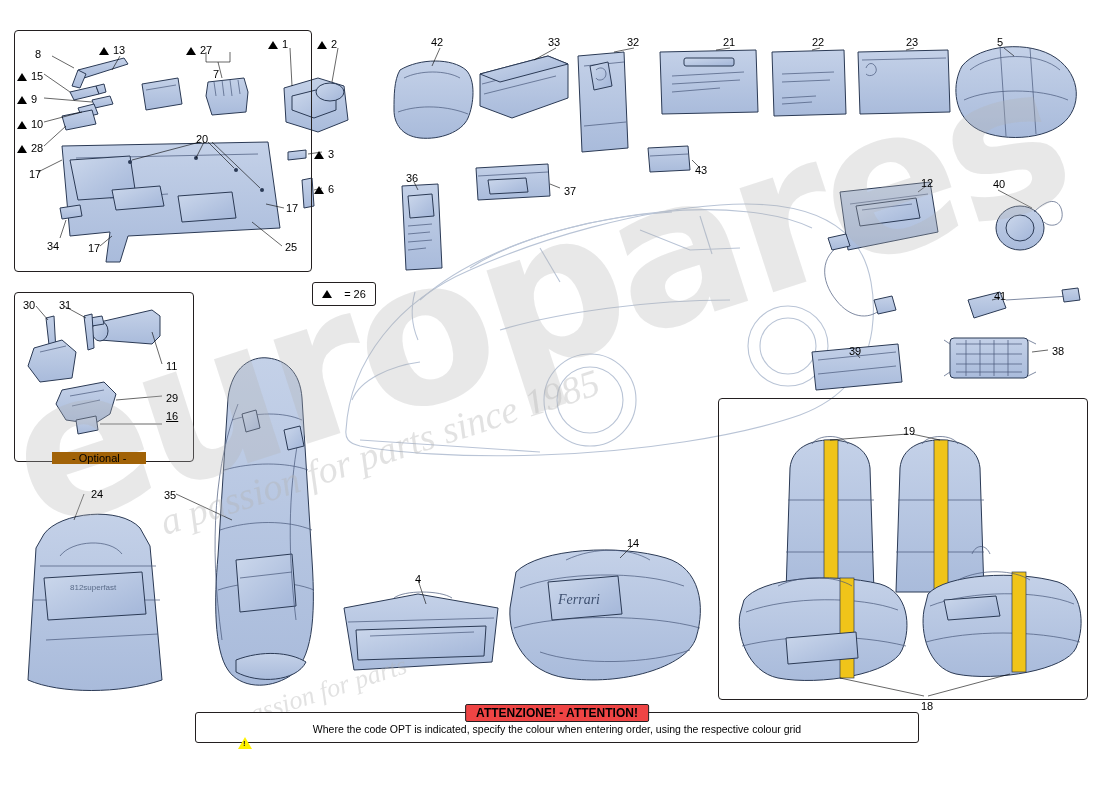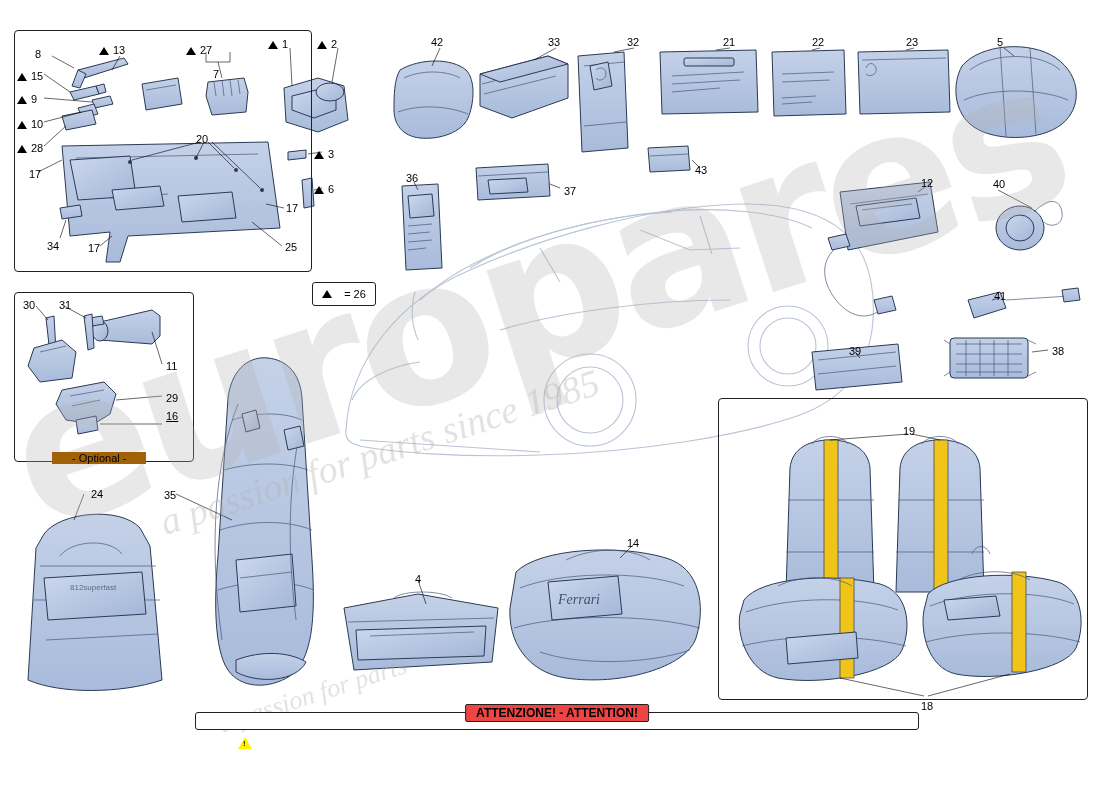--- a/index.html
+++ b/index.html
@@ -518,20 +518,21 @@
 
   <div class="eqbox" style="left:312px; top:282px; width:62px; height:22px;">
     <span class="tri" style="position:relative; display:inline-block;"></span>
     <span>= 26</span>
   </div>
 
 
   <div id="attention">
     <div class="title">ATTENZIONE! - ATTENTION!</div>
     <div class="warn-icon"><span class="warn-tri"></span></div>
+    <div class="line">Where the code OPT is indicated, specify the colour when entering order, using the respective colour grid</div>
   </div>
 
   <div id="callouts">
       <div class="tri" style="left: 268px; top: 41px;"></div>
       <div class="lbl" style="left: 282px; top: 38px;">1</div>
       <div class="tri" style="left: 317px; top: 41px;"></div>
       <div class="lbl" style="left: 331px; top: 38px;">2</div>
       <div class="tri" style="left: 314px; top: 151px;"></div>
       <div class="lbl" style="left: 328px; top: 148px;">3</div>
       <div class="lbl" style="left: 415px; top: 573px;">4</div>

